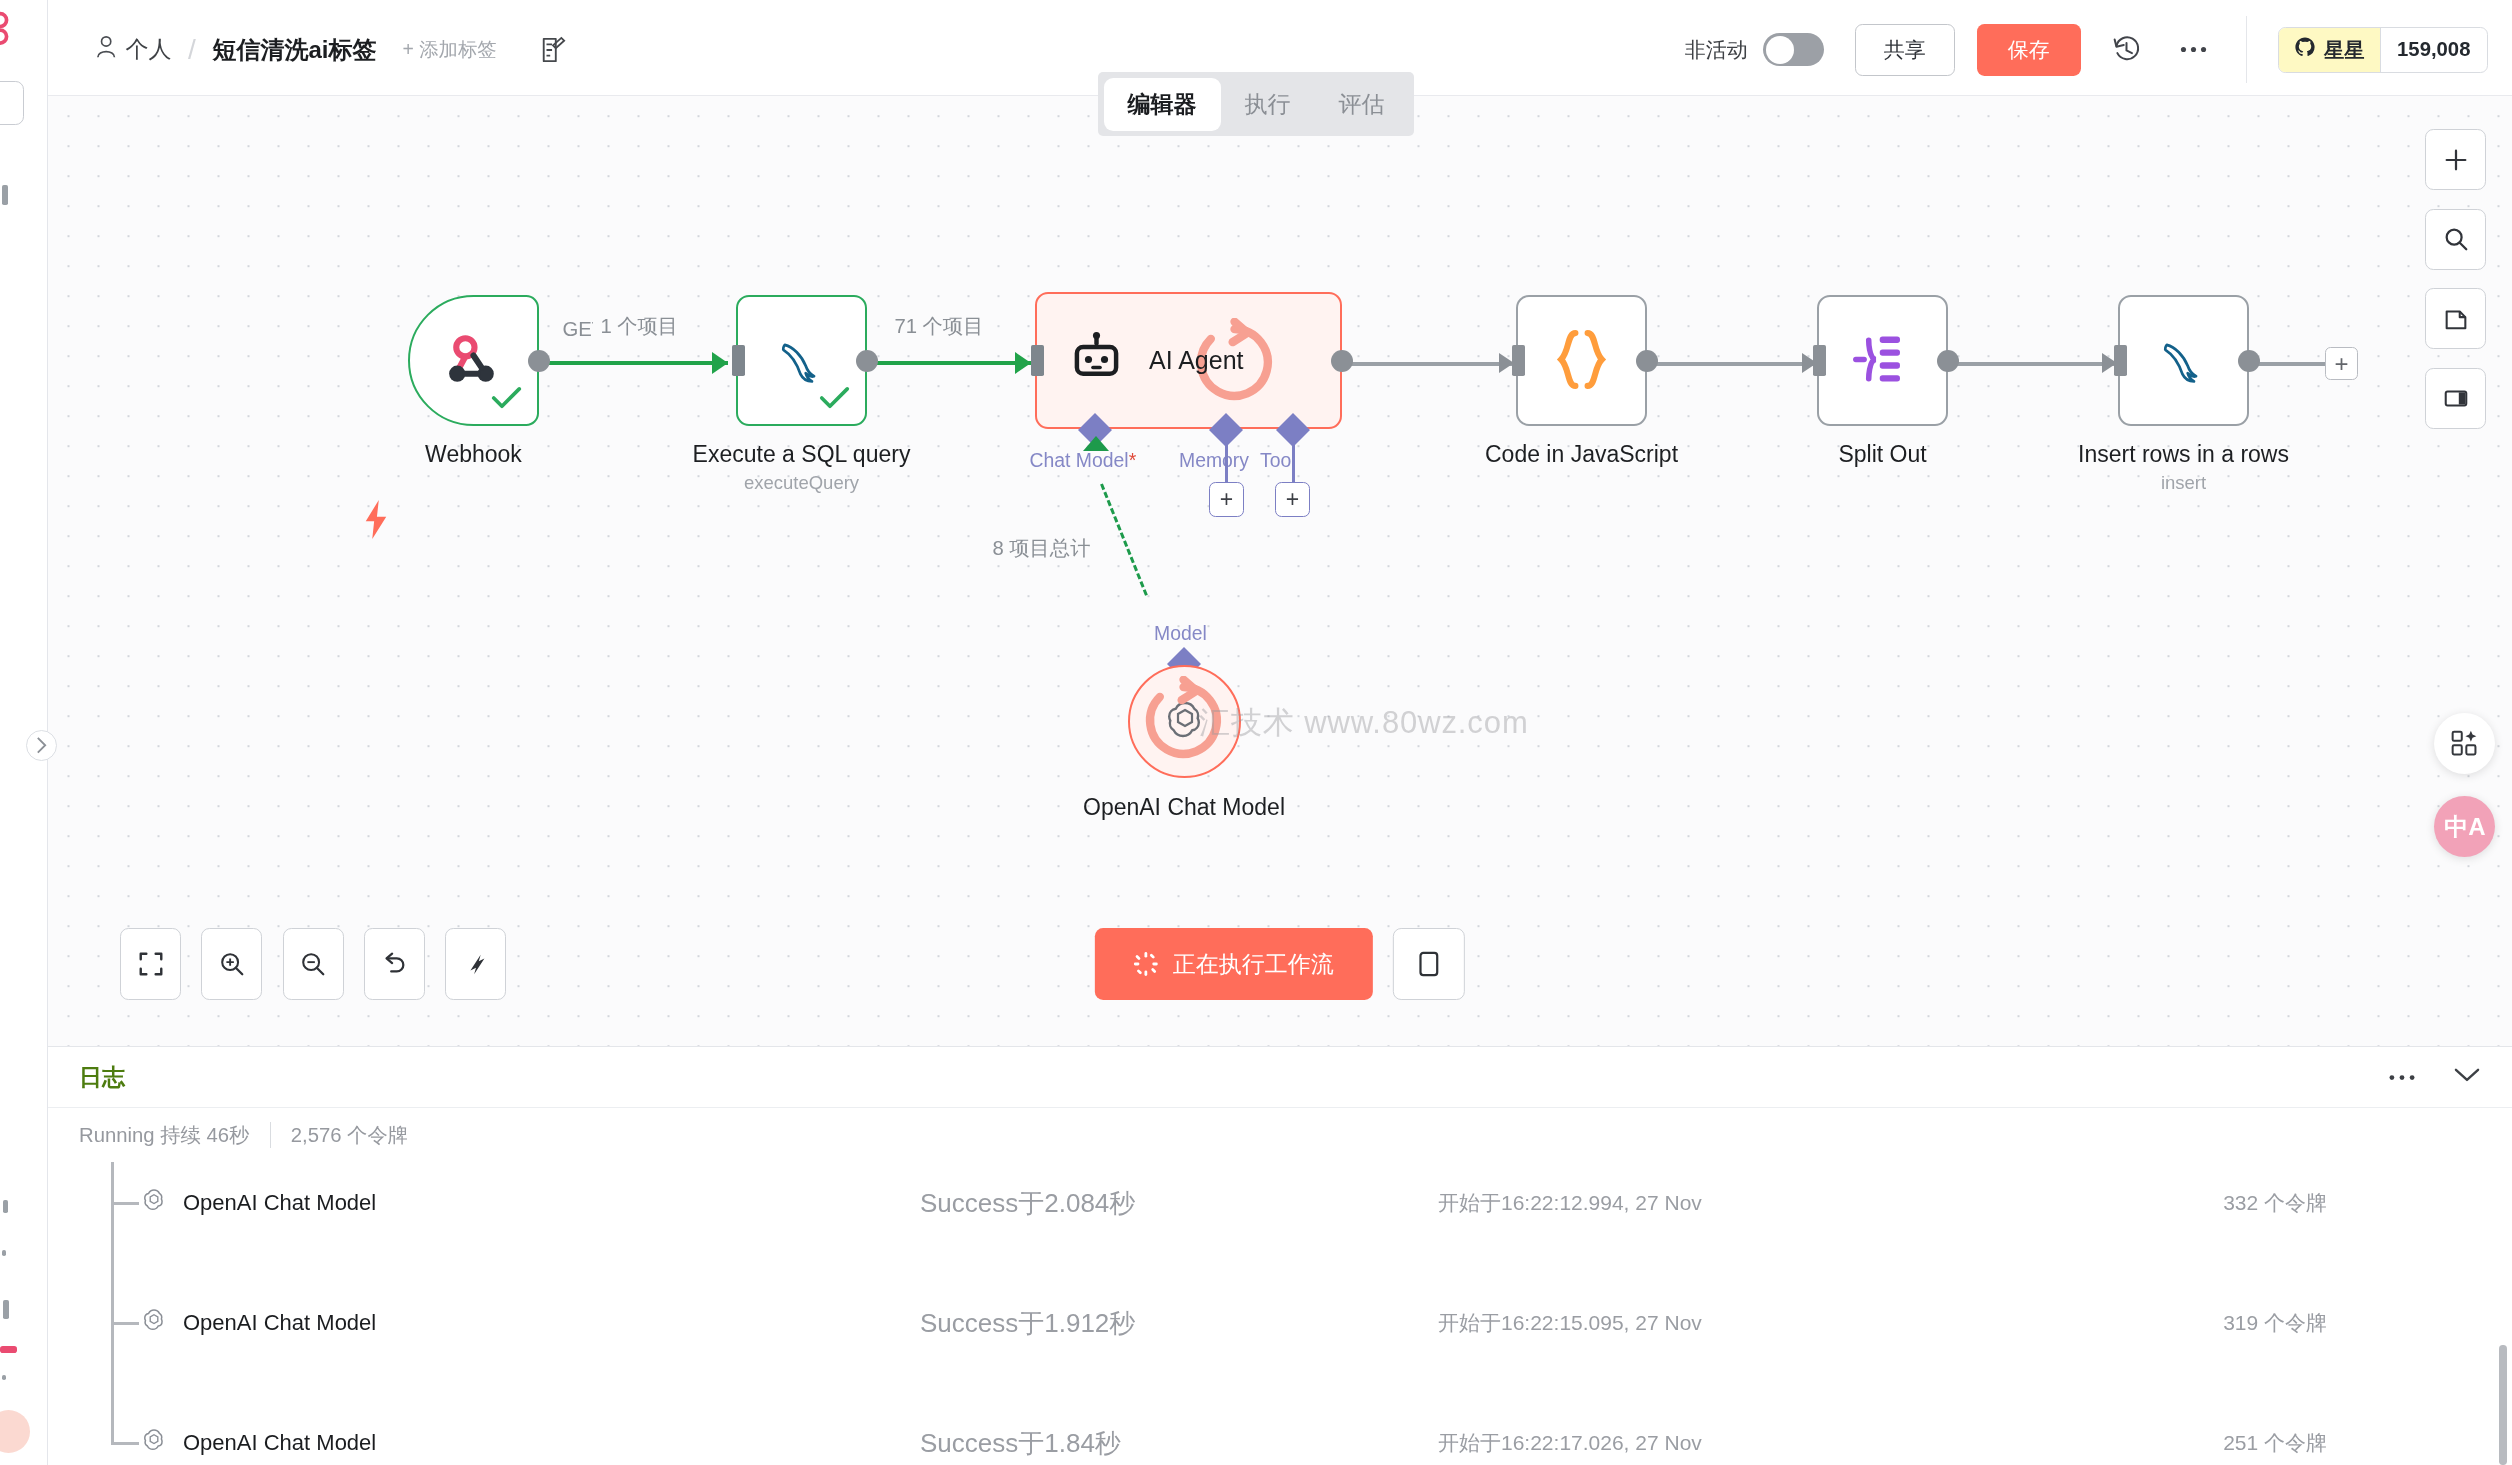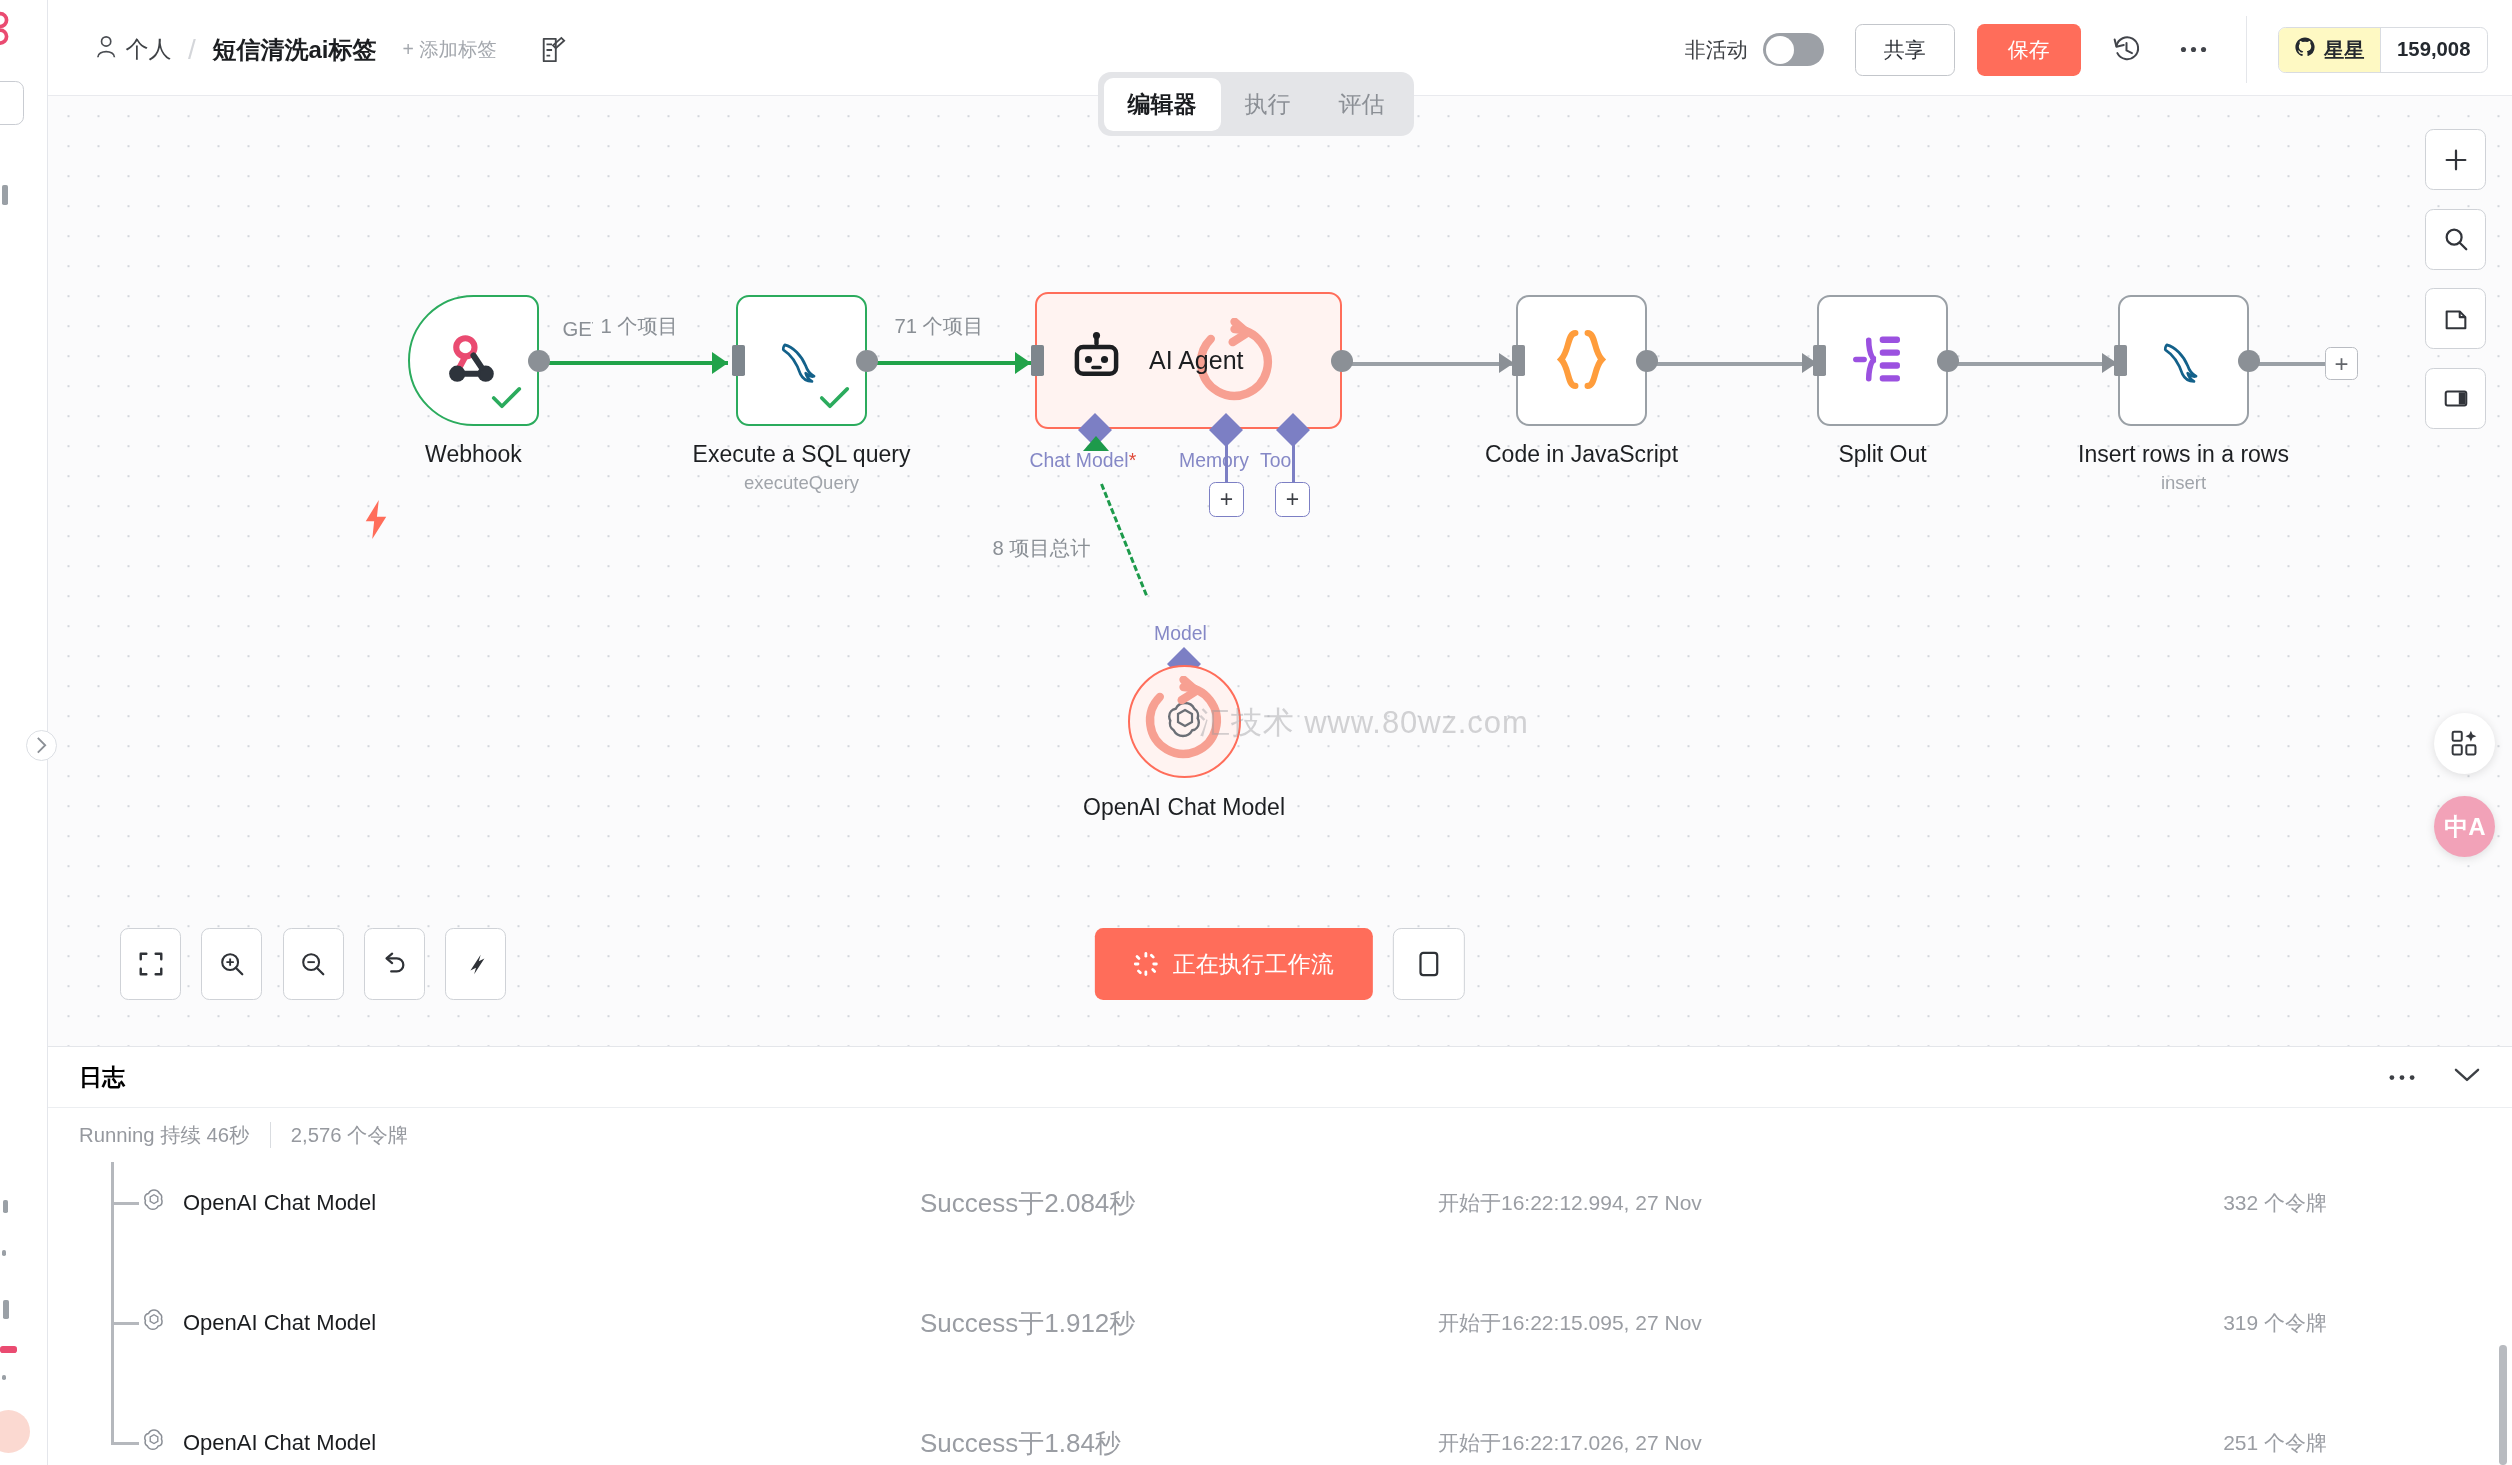--- a/index.html
+++ b/index.html
@@ -84,21 +84,21 @@
     display: flex; align-items: center; gap: 8.3px; padding: 0 15px; height: 100%;
     background: #fef9c3; color: #24292f; font-size: 20.3px; font-weight: 600;
     border-right: 0.9px solid #d9dce1;
   }
   .gh-right { padding: 0 16.6px; color: #24292f; font-size: 20.3px; font-weight: 600; }
 
   
   .tabs {
     position: absolute; left: 50%; transform: translateX(-50%); top: 72px;
     display: flex; align-items: center; gap: 0; background: #e4e5e8;
-    border-radius: 13px; padding: 5.5px; z-index: 35;
+    border-radius: 5px; padding: 5.5px; z-index: 35;
   }
   .tab {
     padding: 11px 24px; border-radius: 9.2px; font-size: 23px; color: #8b8f95; cursor: pointer;
   }
   .tab.active { background: #ffffff; color: #1b1d20; font-weight: 700; }
 
   
   .canvas {
     position: absolute; left: 48px; top: 92px; right: 0; height: 954px;
     background-color: #fbfbfc; overflow: hidden;
@@ -236,21 +236,21 @@
 
   
   .logs {
     position: absolute; left: 48px; right: 0; top: 1046px; height: 420px;
     background: #ffffff; border-top: 0.9px solid #e4e6ea;
   }
   .logs-head {
     height: 61px; display: flex; align-items: center; padding: 0 31px;
     border-bottom: 0.9px solid #eceef1;
   }
-  .logs-title { font-size: 23px; color: #000000; font-weight: 600; text-align: right; }
+  .logs-title { font-size: 23px; color: #4d7c0f; font-weight: 600; text-align: right; }
   .logs-head-actions { margin-left: auto; display: flex; align-items: center; gap: 37px; color: #3d4045; }
   .logs-meta {
     height: 54px; display: flex; align-items: center; padding: 0 31px; gap: 20.3px;
     font-size: 20.3px; color: #96999f;
   }
   .meta-div { width: 0.9px; height: 26px; background: #d9dce0; }
   .logs-rows { position: relative; height: 305px; overflow: hidden; }
   .log-row {
     position: relative; height: 60px; display: flex; align-items: center;
     padding-left: 92px; cursor: pointer;

